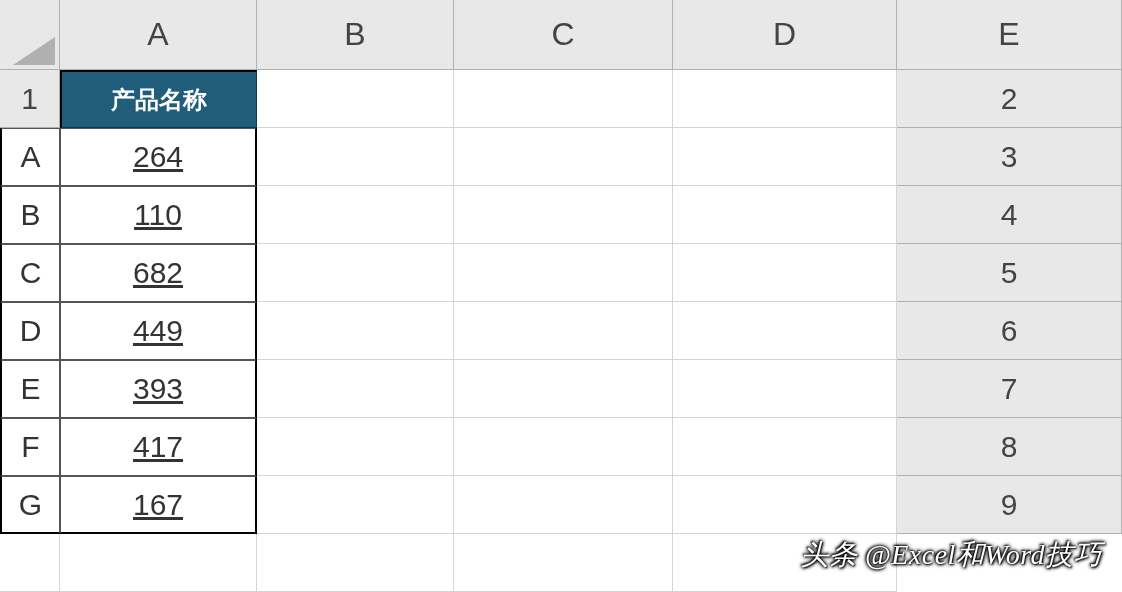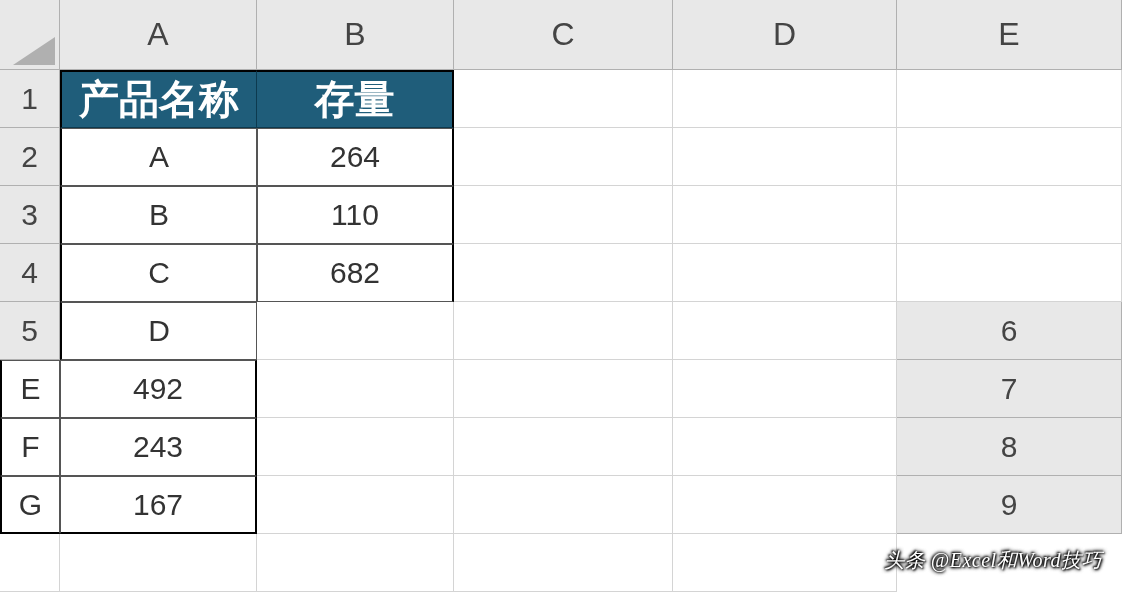--- a/index.html
+++ b/index.html
@@ -66,21 +66,21 @@
       display: flex;
       align-items: center;
       justify-content: center;
       font-size: 30px;
       color: #333;
       background: #fff;
     }
     .table-header {
       background: #1f5d7a;
       color: #ffffff;
-      font-size: 40px;
+      font-size: 24px;
       font-weight: bold;
       border-right: 1px solid #0d3a4f;
       border-bottom: 1px solid #0d3a4f;
       border-top: 2px solid #000;
     }
     .table-header.first {
       border-left: 2px solid #000;
     }
     .table-header.last {
       border-right: 2px solid #000;
@@ -89,29 +89,30 @@
       border: 1px solid #555;
       font-size: 30px;
       color: #333;
       background: #fff;
     }
     .data-cell.first-col {
       border-left: 2px solid #000;
     }
     .data-cell.last-col {
       border-right: 2px solid #000;
+      text-decoration: underline;
     }
     .data-cell.last-row {
       border-bottom: 2px solid #000;
     }
     .watermark {
       position: absolute;
       bottom: 18px;
       right: 20px;
-      font-size: 20px;
+      font-size: 28px;
       color: #ffffff;
       font-style: italic;
       font-family: "Times New Roman", serif;
       text-shadow: 0 0 4px #000, 0 0 4px #000, 1px 1px 2px #000, -1px -1px 2px #000;
       letter-spacing: 0.5px;
     }
   </style>
 </head>
 <body>
 
@@ -119,21 +120,20 @@
 
   <div class="corner-cell"></div>
   <div class="col-header">A</div>
   <div class="col-header">B</div>
   <div class="col-header">C</div>
   <div class="col-header">D</div>
   <div class="col-header">E</div>
 
   <div class="row-header">1</div>
   <div class="cell table-header first">产品名称</div>
-  <div class="cell table-header last">存量</div>
   <div class="cell"></div>
   <div class="cell"></div>
   <div class="cell"></div>
 
   <div class="row-header">2</div>
   <div class="cell data-cell first-col">A</div>
   <div class="cell data-cell last-col">264</div>
   <div class="cell"></div>
   <div class="cell"></div>
   <div class="cell"></div>
@@ -147,34 +147,35 @@
 
   <div class="row-header">4</div>
   <div class="cell data-cell first-col">C</div>
   <div class="cell data-cell last-col">682</div>
   <div class="cell"></div>
   <div class="cell"></div>
   <div class="cell"></div>
 
   <div class="row-header">5</div>
   <div class="cell data-cell first-col">D</div>
+  <div class="cell data-cell last-col">449</div>
   <div class="cell"></div>
   <div class="cell"></div>
   <div class="cell"></div>
 
   <div class="row-header">6</div>
   <div class="cell data-cell first-col">E</div>
-  <div class="cell data-cell last-col">492</div>
+  <div class="cell data-cell last-col">393</div>
   <div class="cell"></div>
   <div class="cell"></div>
   <div class="cell"></div>
 
   <div class="row-header">7</div>
   <div class="cell data-cell first-col">F</div>
-  <div class="cell data-cell last-col">243</div>
+  <div class="cell data-cell last-col">417</div>
   <div class="cell"></div>
   <div class="cell"></div>
   <div class="cell"></div>
 
   <div class="row-header">8</div>
   <div class="cell data-cell first-col last-row">G</div>
   <div class="cell data-cell last-col last-row">167</div>
   <div class="cell"></div>
   <div class="cell"></div>
   <div class="cell"></div>

